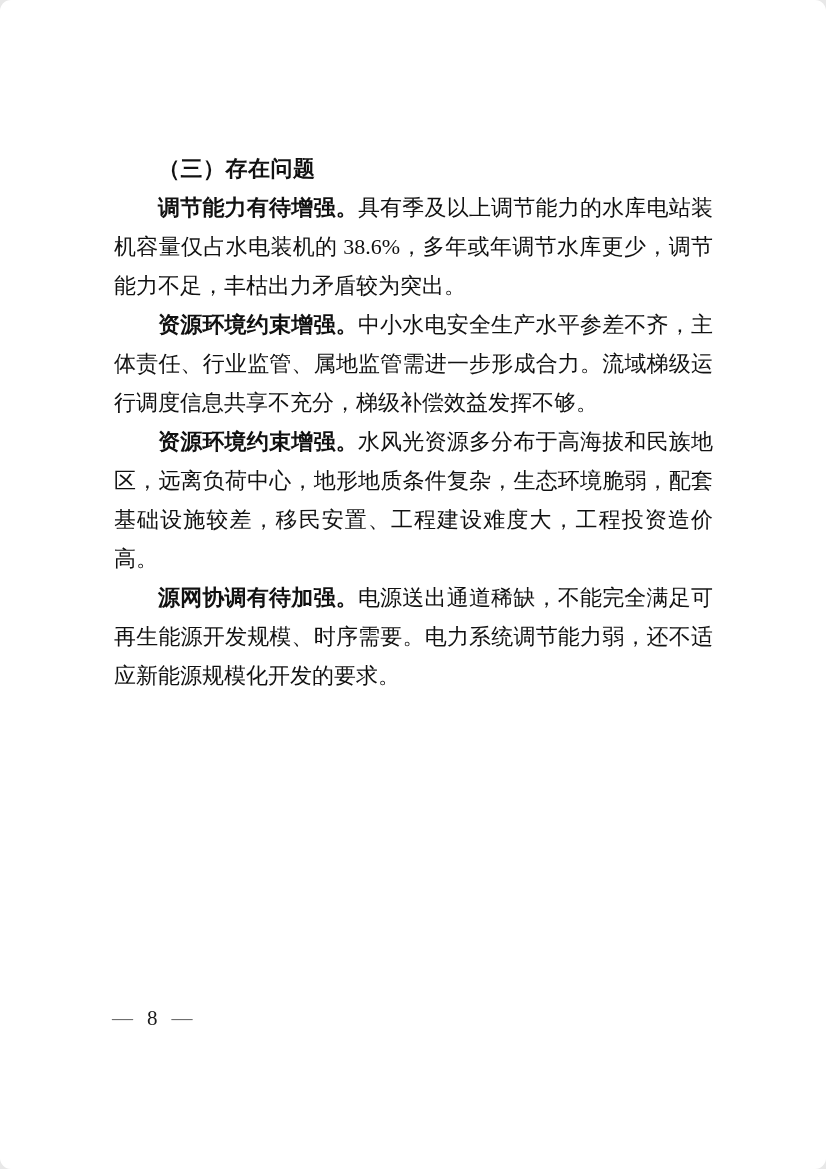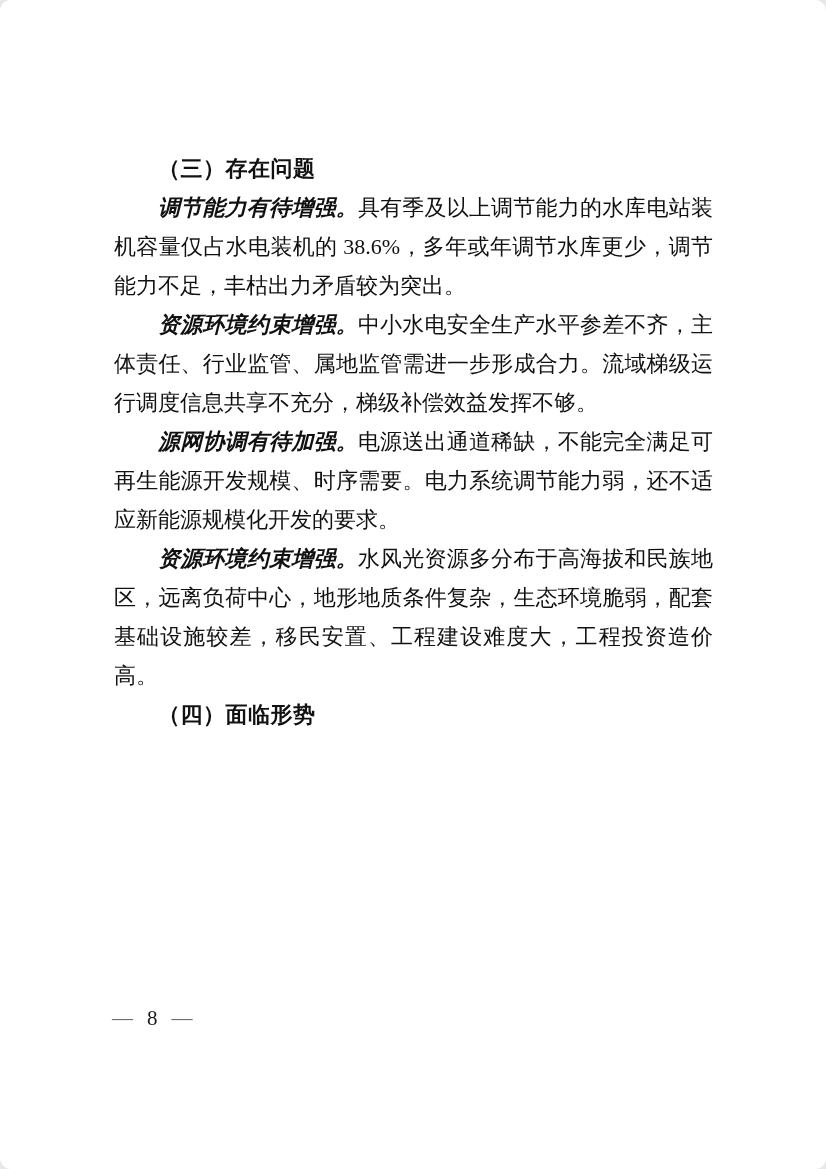--- a/index.html
+++ b/index.html
@@ -35,21 +35,20 @@
   .para {
     font-size: 22px;
     line-height: 39px;
     margin: 0;
     text-indent: 2em;
     text-align: justify;
     text-justify: inter-ideograph;
   }
   .lead {
     font-weight: bold;
-    font-style: italic;
   }
   .body-text {
     font-weight: normal;
   }
   .footer {
     position: absolute;
     left: 112px;
     top: 1006px;
     font-size: 21px;
     line-height: 24px;
@@ -66,20 +65,19 @@
   }
 </style>
 </head>
 <body>
 
 <div class="page">
   <div class="content">
       <div class="heading">（三）存在问题</div>
       <p class="para"><span class="lead">调节能力有待增强。</span><span class="body-text">具有季及以上调节能力的水库电站装机容量仅占水电装机的 38.6%，多年或年调节水库更少，调节能力不足，丰枯出力矛盾较为突出。</span></p>
       <p class="para"><span class="lead">资源环境约束增强。</span><span class="body-text">中小水电安全生产水平参差不齐，主体责任、行业监管、属地监管需进一步形成合力。流域梯级运行调度信息共享不充分，梯级补偿效益发挥不够。</span></p>
+      <p class="para"><span class="lead">资源环境约束增强。</span><span class="body-text">水风光资源多分布于高海拔和民族地区，远离负荷中心，地形地质条件复杂，生态环境脆弱，配套基础设施较差，移民安置、工程建设难度大，工程投资造价高。</span></p>
       <p class="para"><span class="lead">源网协调有待加强。</span><span class="body-text">电源送出通道稀缺，不能完全满足可再生能源开发规模、时序需要。电力系统调节能力弱，还不适应新能源规模化开发的要求。</span></p>
-      <p class="para"><span class="lead">资源环境约束增强。</span><span class="body-text">水风光资源多分布于高海拔和民族地区，远离负荷中心，地形地质条件复杂，生态环境脆弱，配套基础设施较差，移民安置、工程建设难度大，工程投资造价高。</span></p>
-      <div class="heading">（四）面临形势</div>
     </div>
   <div class="footer">
     <span class="dash">—</span><span class="num">8</span><span class="dash">—</span>
   </div>
 </div>
 
 </body></html>

